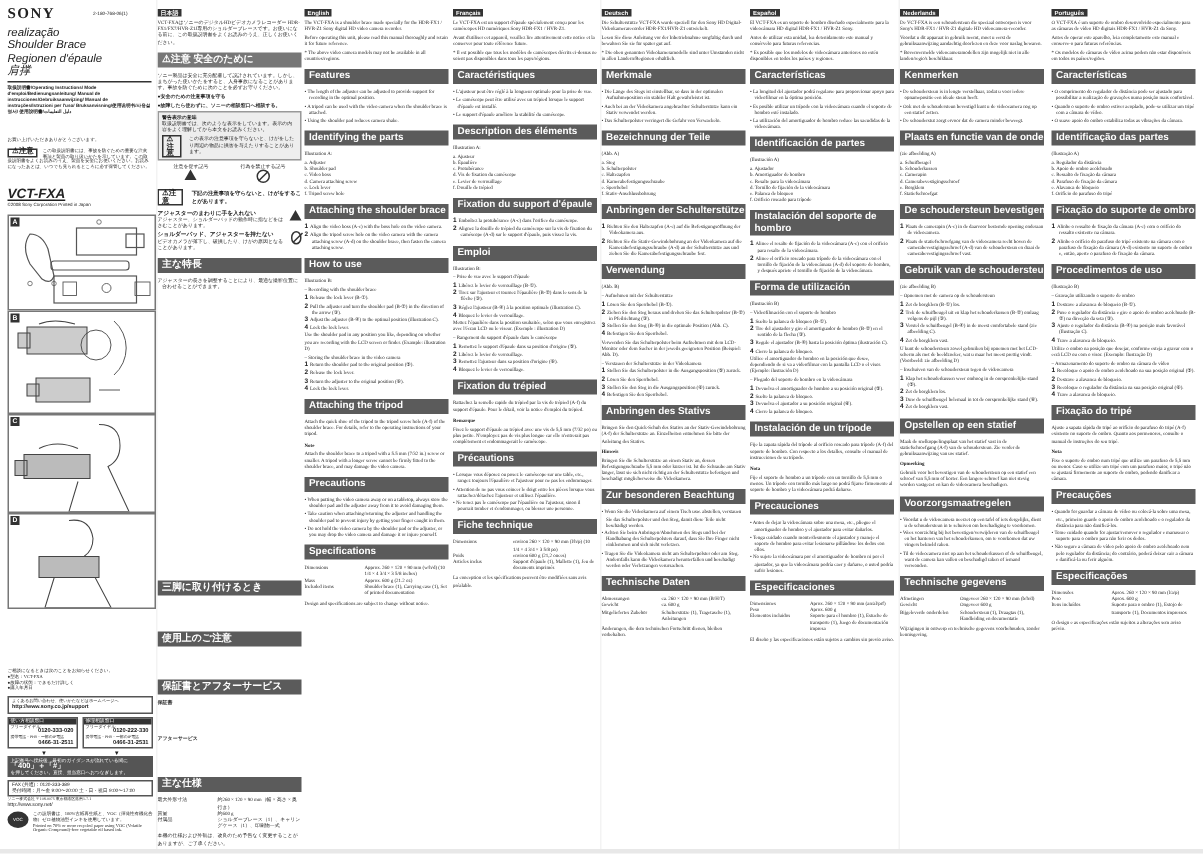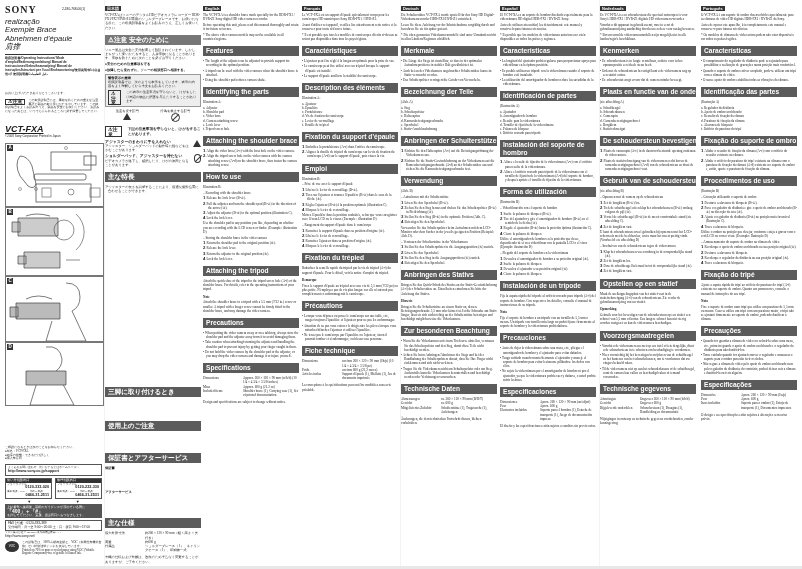--- a/index.html
+++ b/index.html
@@ -55,22 +55,22 @@
 </head>
 <body>
 
 <div class="page">
 
   <div class="cover">
     <div class="sony">SONY</div>
     <div class="docno">2-180-768-06(1)</div>
     <div class="titles">
       <div>realização</div>
-      <div>Exemple Brace</div>
-      <div>Abnehmen d'épaule</div>
+      <div>Shoulder Brace</div>
+      <div>Regionen d'épaule</div>
       <div style="">肩撑</div>
       <div class="rule"></div>
     </div>
     <div class="oi">取扱説明書/Operating Instructions/ Mode d'emploi/Bedienungsanleitung/ Manual de instrucciones/Gebruiksaanwijzing/ Manual de instruções/Istruzioni per l'uso/ Bruksanvisning/使用说明书/사용설명서/ 使用說明書/دليل التعليمات</div>
     <div class="warn-jp">
       <div style="margin-bottom:3px;">お買い上げいただきありがとうございます。</div>
       <span class="warn-box">⚠注意</span>
       <span>この取扱説明書には、事故を防ぐための重要な注意事項と製品の取り扱いかたを示しています。この取扱説明書をよくお読みのうえ、製品を安全にお使いください。お読みになったあとは、いつでも見られるところに必ず保管してください。</span>
     </div>
     <div class="model">VCT-FXA</div>

